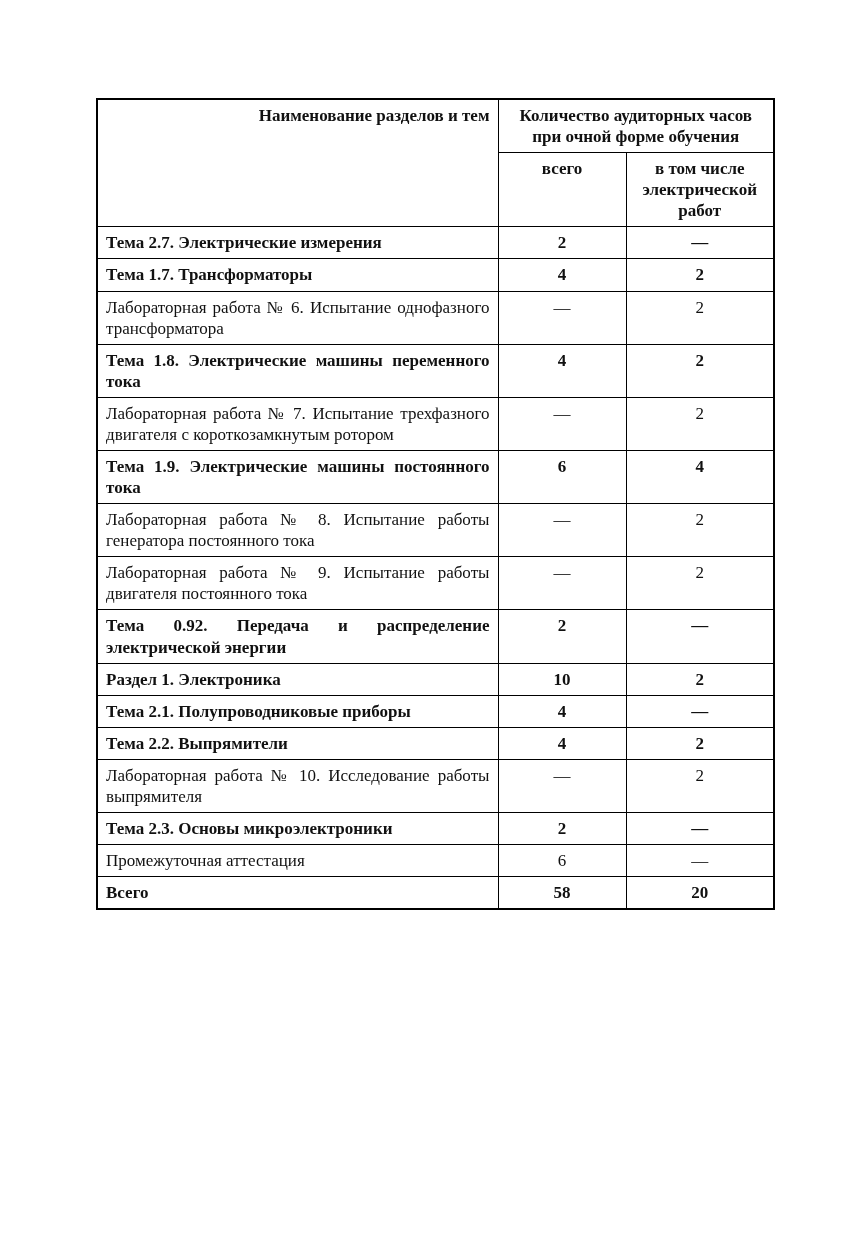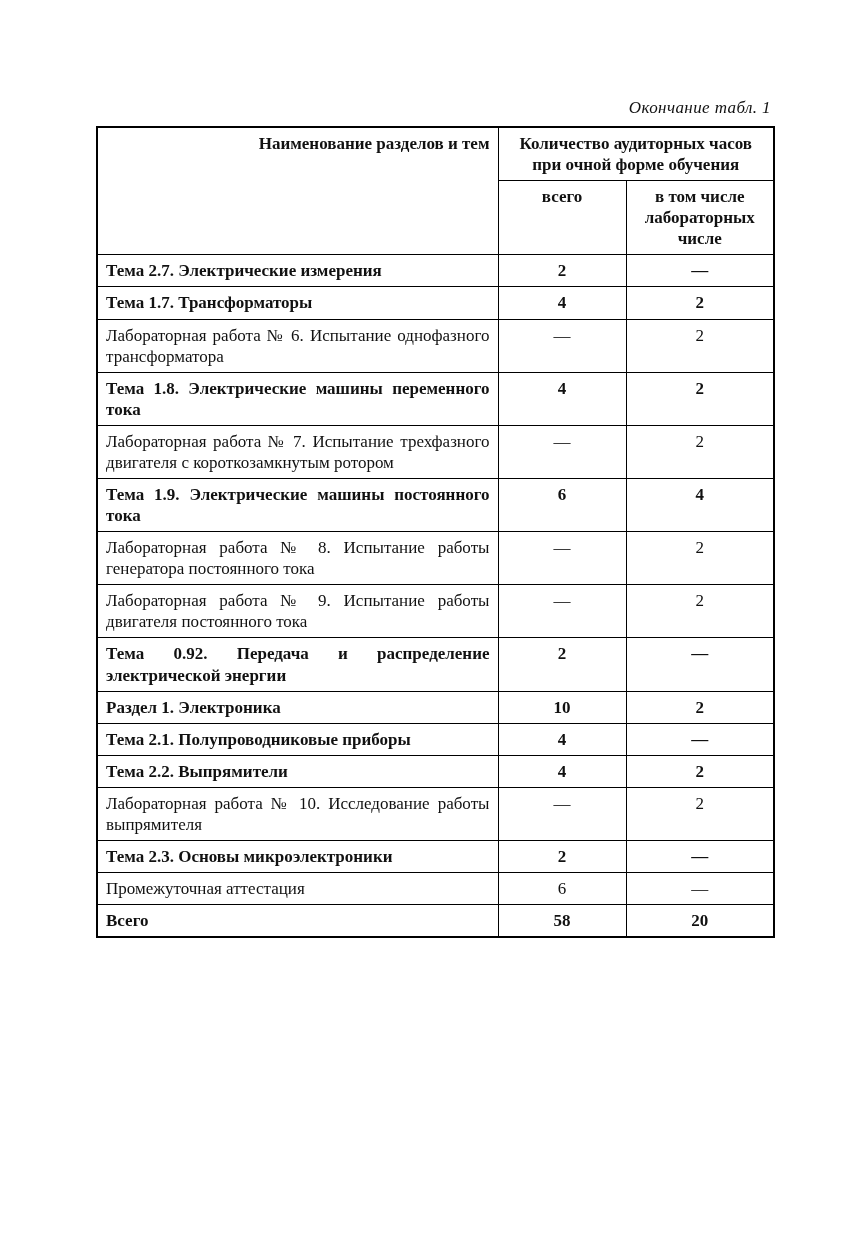--- a/index.html
+++ b/index.html
@@ -80,36 +80,35 @@
   tr.b td {
     font-weight: bold;
   }
 </style>
 </head>
 <body>
 
 <div class="sheet">
   <div class="content">
 
-    <div class="caption">Окончание табл. 1</div>
 
     <table class="main">
       <colgroup>
         <col class="c1">
         <col class="c2">
         <col class="c3">
       </colgroup>
       <thead>
         <tr>
           <th class="h-name" rowspan="2">Наименование разделов и тем</th>
           <th class="h-group" colspan="2">Количество аудиторных часов при очной форме обучения</th>
         </tr>
         <tr>
           <th class="h-sub">всего</th>
-          <th class="h-sub">в том числе лабораторных числе</th>
+          <th class="h-sub">в том числе электрической работ</th>
         </tr>
       </thead>
       <tbody>
         <tr class="b">
           <td class="c-name">Тема 2.7. Электрические измерения</td>
           <td class="c-num">2</td>
           <td class="c-num">—</td>
         </tr>
         <tr class="b">
           <td class="c-name">Тема 1.7. Трансформаторы</td>

